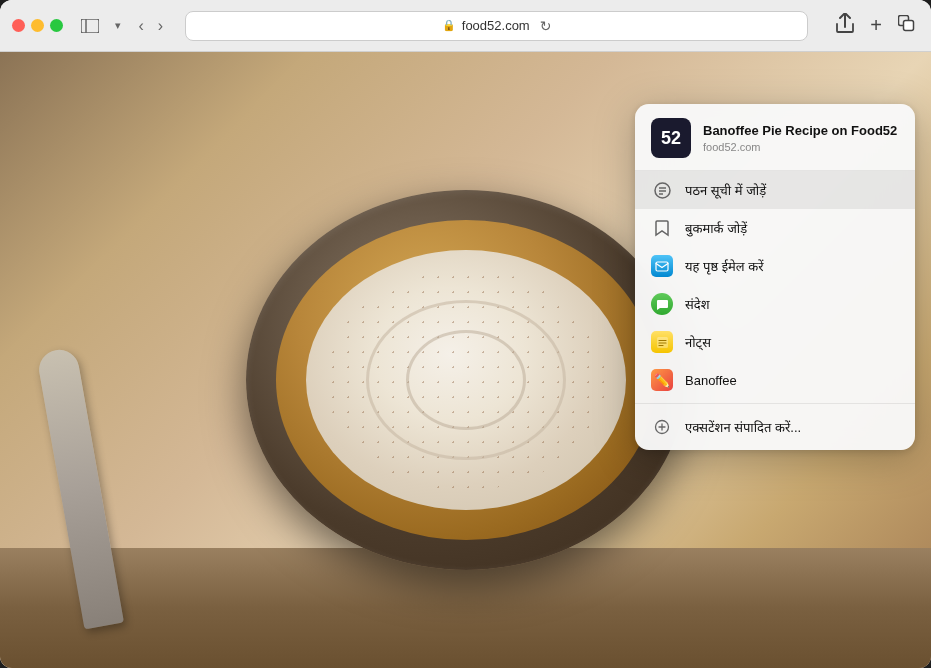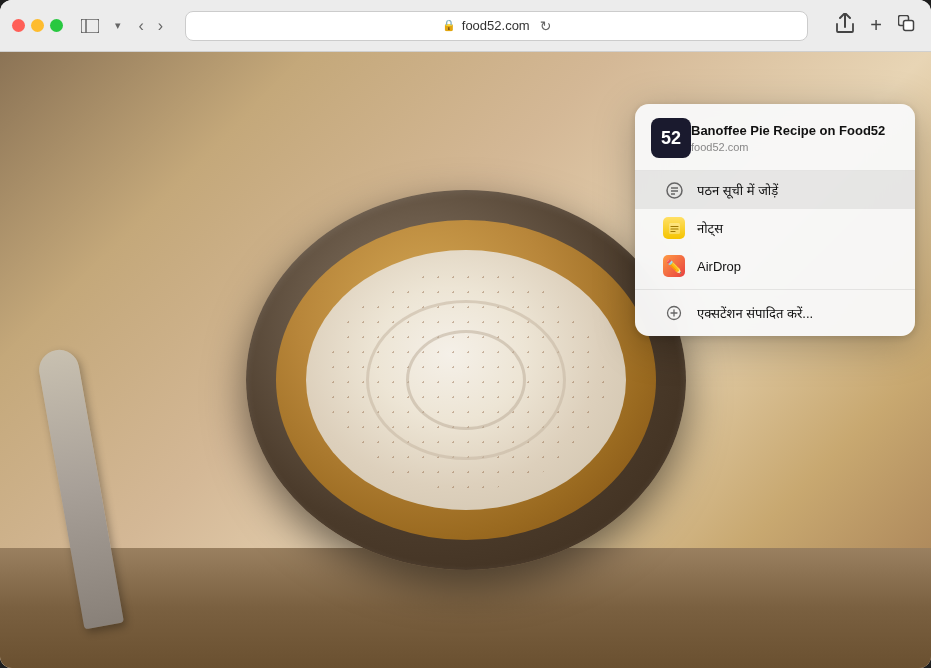--- a/index.html
+++ b/index.html
@@ -252,20 +252,21 @@
       z-index: 1000;
       overflow: hidden;
       padding-bottom: 4px;
     }
 
     
     .menu-header {
       display: flex;
       align-items: center;
       padding: 14px 16px 12px;
+      gap: 12px;
       border-bottom: 1px solid rgba(0,0,0,0.08);
     }
 
     .site-logo {
       width: 40px;
       height: 40px;
       background: #1a1a2e;
       border-radius: 8px;
       display: flex;
       align-items: center;
@@ -291,21 +292,21 @@
     .site-url {
       font-size: 11px;
       color: #888;
       margin-top: 1px;
     }
 
     
     .menu-item {
       display: flex;
       align-items: center;
-      padding: 8px 28px;
+      padding: 8px 16px;
       gap: 12px;
       cursor: pointer;
       transition: background 0.1s;
     }
 
     .menu-item.active {
       background: rgba(0,0,0,0.07);
     }
 
     .menu-item-label {
@@ -441,33 +442,58 @@
               <svg width="17" height="17" viewBox="0 0 17 17" fill="none">
                 <circle cx="8.5" cy="8.5" r="7.5" stroke="#666" stroke-width="1.5"></circle>
                 <line x1="5" y1="6" x2="12" y2="6" stroke="#666" stroke-width="1.3"></line>
                 <line x1="5" y1="9" x2="12" y2="9" stroke="#666" stroke-width="1.3"></line>
                 <line x1="5" y1="12" x2="9" y2="12" stroke="#666" stroke-width="1.3"></line>
               </svg>
             </div>
             <span class="menu-item-label">पठन सूची में जोड़ें</span>
           </div>
           <div class="menu-item">
+            <div class="icon-bookmark">
+              <svg width="14" height="17" viewBox="0 0 14 17" fill="none">
+                <path d="M2 1h10a1 1 0 011 1v13l-6-4-6 4V2a1 1 0 011-1z" stroke="#666" stroke-width="1.5"></path>
+              </svg>
+            </div>
+            <span class="menu-item-label">बुकमार्क जोड़ें</span>
+          </div>
+          <div class="menu-item">
+            <div style="width:22px;height:22px;border-radius:5px;background:linear-gradient(180deg,#4fc3f7,#0288d1);display:flex;align-items:center;justify-content:center;">
+              <svg width="14" height="11" viewBox="0 0 14 11" fill="none">
+                <rect x="1" y="1" width="12" height="9" rx="1.5" stroke="white" stroke-width="1.2"></rect>
+                <path d="M1 2.5l6 4 6-4" stroke="white" stroke-width="1.2" stroke-linecap="round"></path>
+              </svg>
+            </div>
+            <span class="menu-item-label">यह पृष्ठ ईमेल करें</span>
+          </div>
+          <div class="menu-item">
+            <div style="width:22px;height:22px;border-radius:50%;background:linear-gradient(180deg,#5fca5a,#30a930);display:flex;align-items:center;justify-content:center;">
+              <svg width="13" height="12" viewBox="0 0 13 12" fill="none">
+                <path d="M2 2h9a1 1 0 011 1v6a1 1 0 01-1 1H4l-3 2V3a1 1 0 011-1z" fill="white"></path>
+              </svg>
+            </div>
+            <span class="menu-item-label">संदेश</span>
+          </div>
+          <div class="menu-item">
             <div style="width:22px;height:22px;border-radius:5px;background:linear-gradient(180deg,#ffe066,#f5c400);display:flex;align-items:center;justify-content:center;">
               <svg width="13" height="13" viewBox="0 0 13 13" fill="none">
                 <rect x="1" y="1" width="11" height="11" rx="1.5" fill="rgba(255,255,255,0.3)"></rect>
                 <line x1="3" y1="4.5" x2="10" y2="4.5" stroke="#a07800" stroke-width="1.2" stroke-linecap="round"></line>
                 <line x1="3" y1="7" x2="10" y2="7" stroke="#a07800" stroke-width="1.2" stroke-linecap="round"></line>
                 <line x1="3" y1="9.5" x2="7" y2="9.5" stroke="#a07800" stroke-width="1.2" stroke-linecap="round"></line>
               </svg>
             </div>
             <span class="menu-item-label">नोट्स</span>
           </div>
           <div class="menu-item">
             <div style="width:22px;height:22px;border-radius:5px;background:linear-gradient(135deg,#ff9a44,#e84040);display:flex;align-items:center;justify-content:center;font-size:13px;color:white;">✏️</div>
-            <span class="menu-item-label">AirDrop</span>
+            <span class="menu-item-label">Banoffee</span>
           </div>
           <div class="menu-divider"></div>
           <div class="menu-item">
             <div style="width:22px;height:22px;display:flex;align-items:center;justify-content:center;">
               <svg width="16" height="16" viewBox="0 0 16 16" fill="none">
                 <circle cx="8" cy="8" r="6.5" stroke="#666" stroke-width="1.3"></circle>
                 <path d="M5 8h6M8 5v6" stroke="#666" stroke-width="1.3" stroke-linecap="round"></path>
               </svg>
             </div>
             <span class="menu-item-label">एक्सटेंशन संपादित करें...</span>

